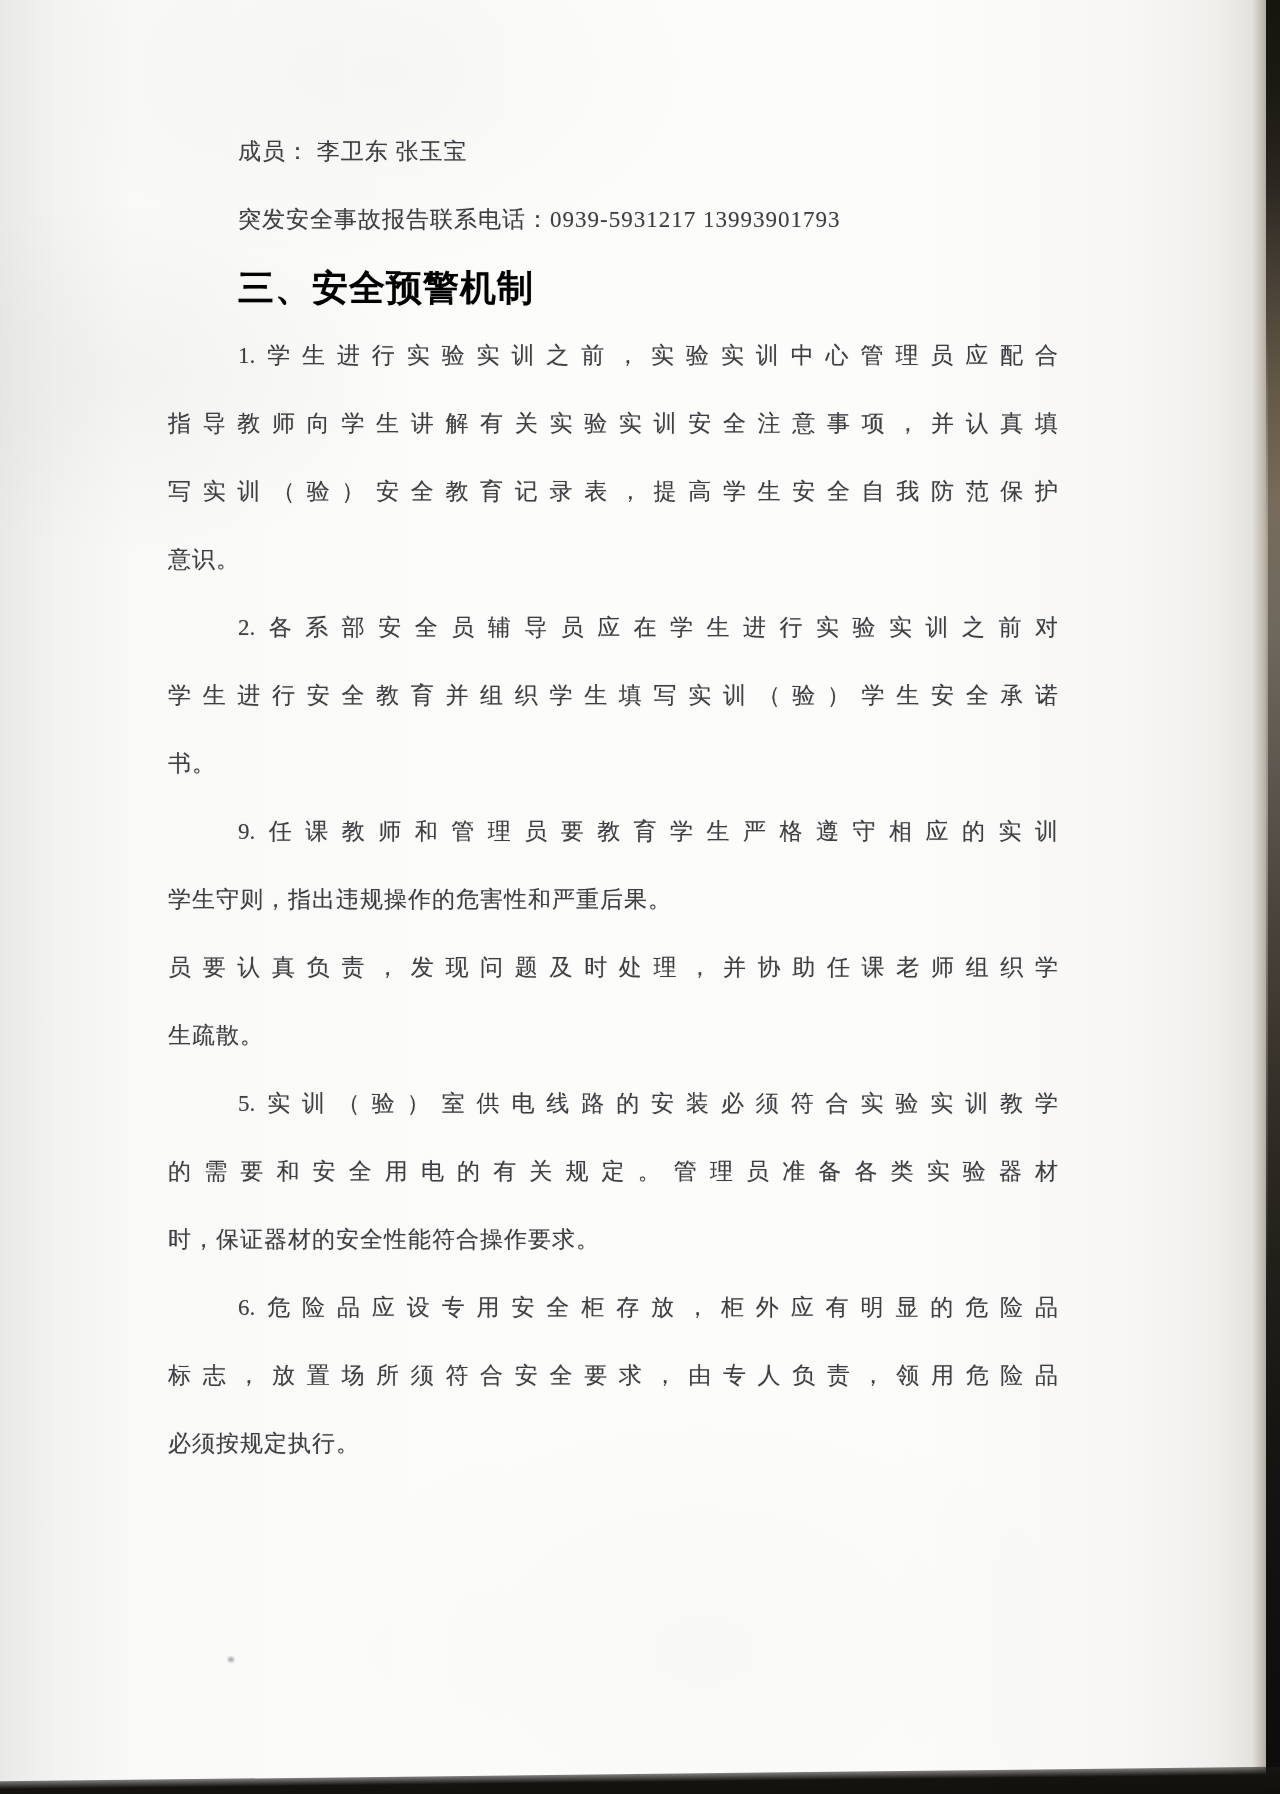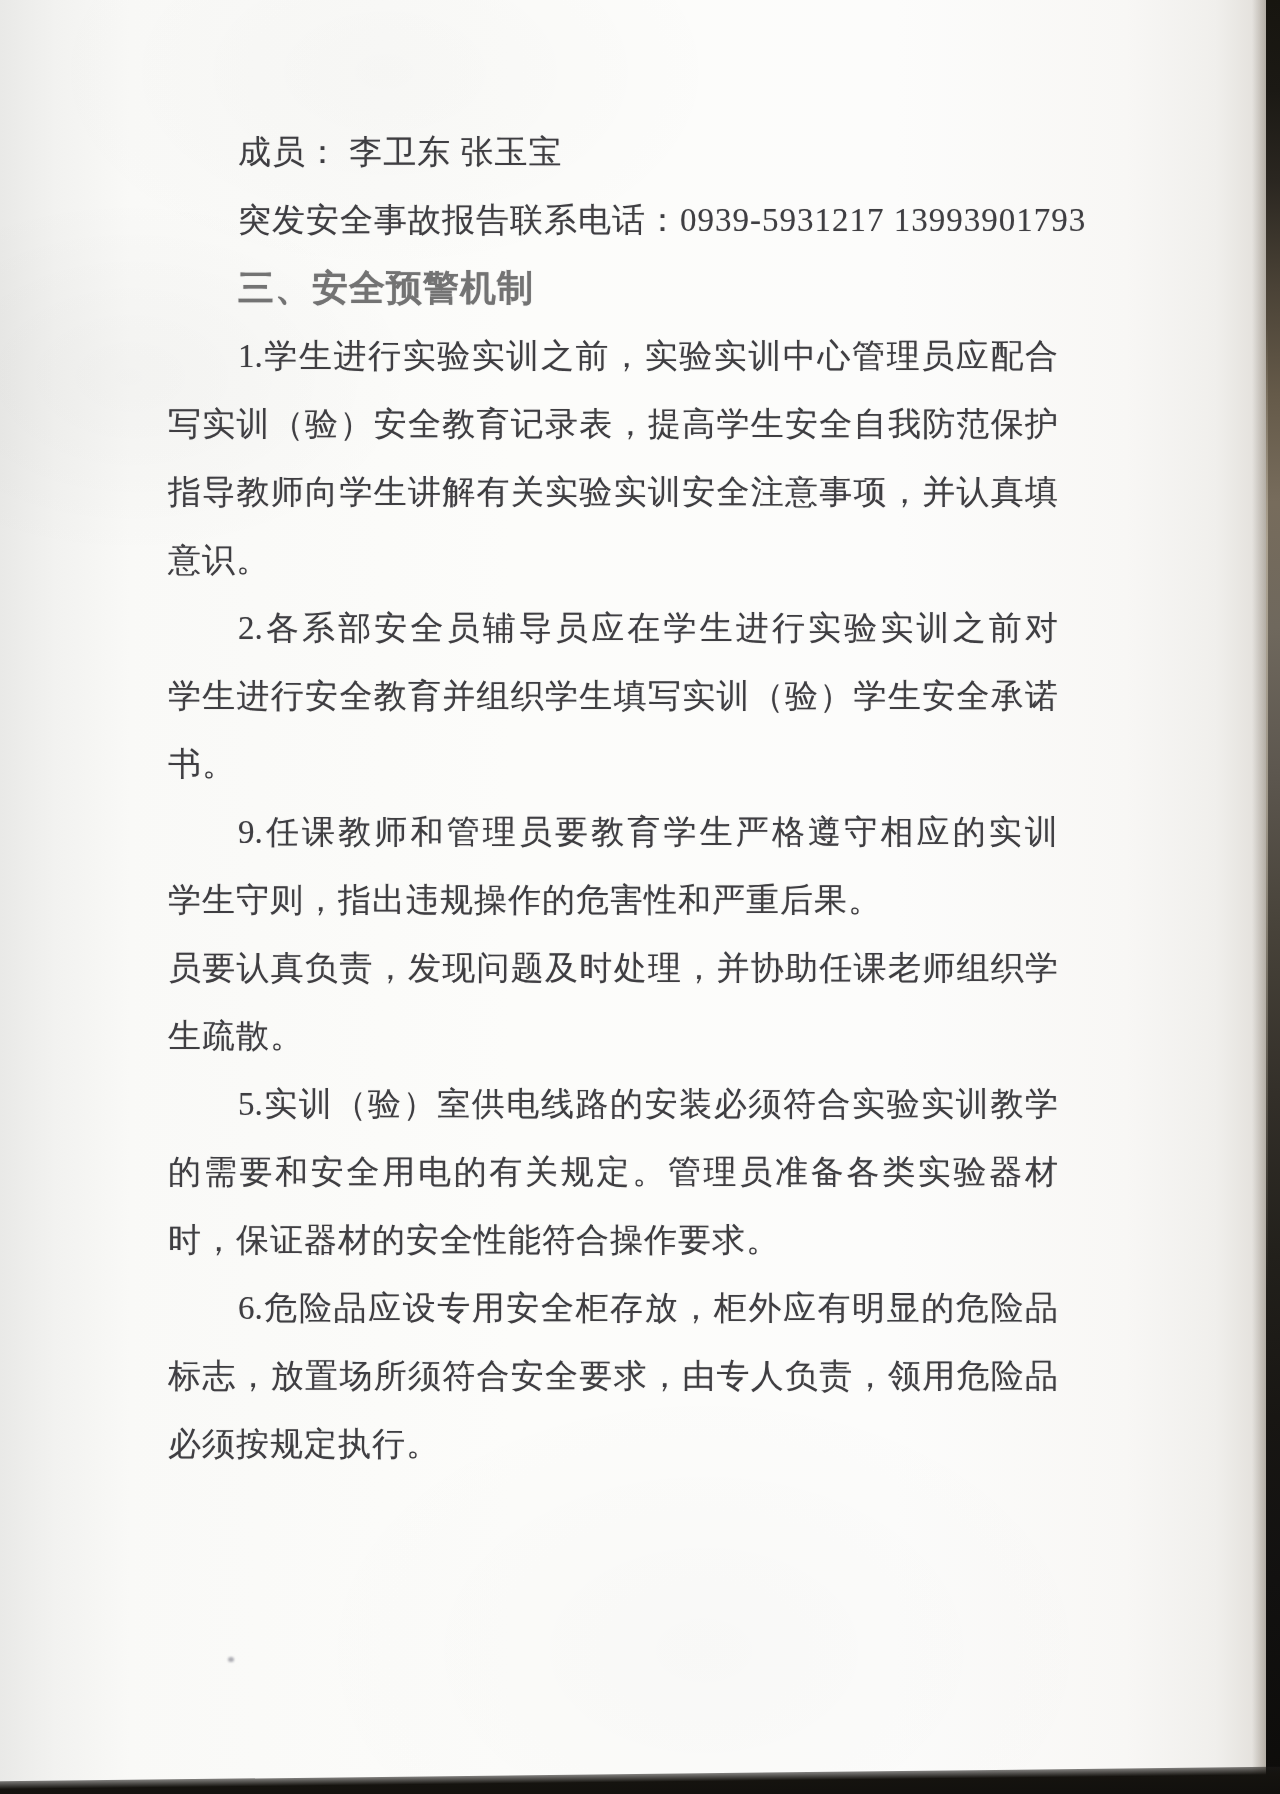--- a/index.html
+++ b/index.html
@@ -45,46 +45,46 @@
     position:absolute;left:228px;top:1657px;width:6px;height:5px;border-radius:50%;
     background:rgba(105,105,118,0.55);filter:blur(1px);
   }
   
   .textcol{
     position:absolute;left:168px;top:118px;width:890px;
     color:#3f3e42;
     text-shadow:0 0 1px rgba(64,62,66,0.35);
   }
   .line{
-    height:68px;line-height:68px;font-size:33px;letter-spacing:1px;
+    height:68px;line-height:68px;font-size:23px;letter-spacing:1px;
     white-space:nowrap;
   }
   .line.justify{
     white-space:normal;letter-spacing:0;
     text-align:justify;text-align-last:justify;
   }
   .line.indent{padding-left:70px;}
   .line.heading{
     font-family:"Liberation Sans","DejaVu Sans",sans-serif;
-    font-weight:bold;font-size:36px;color:#737373;letter-spacing:1px;
+    font-weight:bold;font-size:36px;color:#000000;letter-spacing:1px;
     text-shadow:0 0 1px rgba(44,43,47,0.4);
   }
 </style>
 </head>
 <body>
 
 <div class="page"></div>
 
 <div class="textcol" id="textcol">
     <div class="line indent">成员：  李卫东  张玉宝</div>
     <div class="line indent">突发安全事故报告联系电话：0939-5931217  13993901793</div>
     <div class="line indent heading">三、安全预警机制</div>
     <div class="line indent justify">1.学生进行实验实训之前，实验实训中心管理员应配合</div>
+    <div class="line justify">指导教师向学生讲解有关实验实训安全注意事项，并认真填</div>
     <div class="line justify">写实训（验）安全教育记录表，提高学生安全自我防范保护</div>
-    <div class="line justify">指导教师向学生讲解有关实验实训安全注意事项，并认真填</div>
     <div class="line">意识。</div>
     <div class="line indent justify">2.各系部安全员辅导员应在学生进行实验实训之前对</div>
     <div class="line justify">学生进行安全教育并组织学生填写实训（验）学生安全承诺</div>
     <div class="line">书。</div>
     <div class="line indent justify">9.任课教师和管理员要教育学生严格遵守相应的实训</div>
     <div class="line">学生守则，指出违规操作的危害性和严重后果。</div>
     <div class="line justify">员要认真负责，发现问题及时处理，并协助任课老师组织学</div>
     <div class="line">生疏散。</div>
     <div class="line indent justify">5.实训（验）室供电线路的安装必须符合实验实训教学</div>
     <div class="line justify">的需要和安全用电的有关规定。管理员准备各类实验器材</div>

